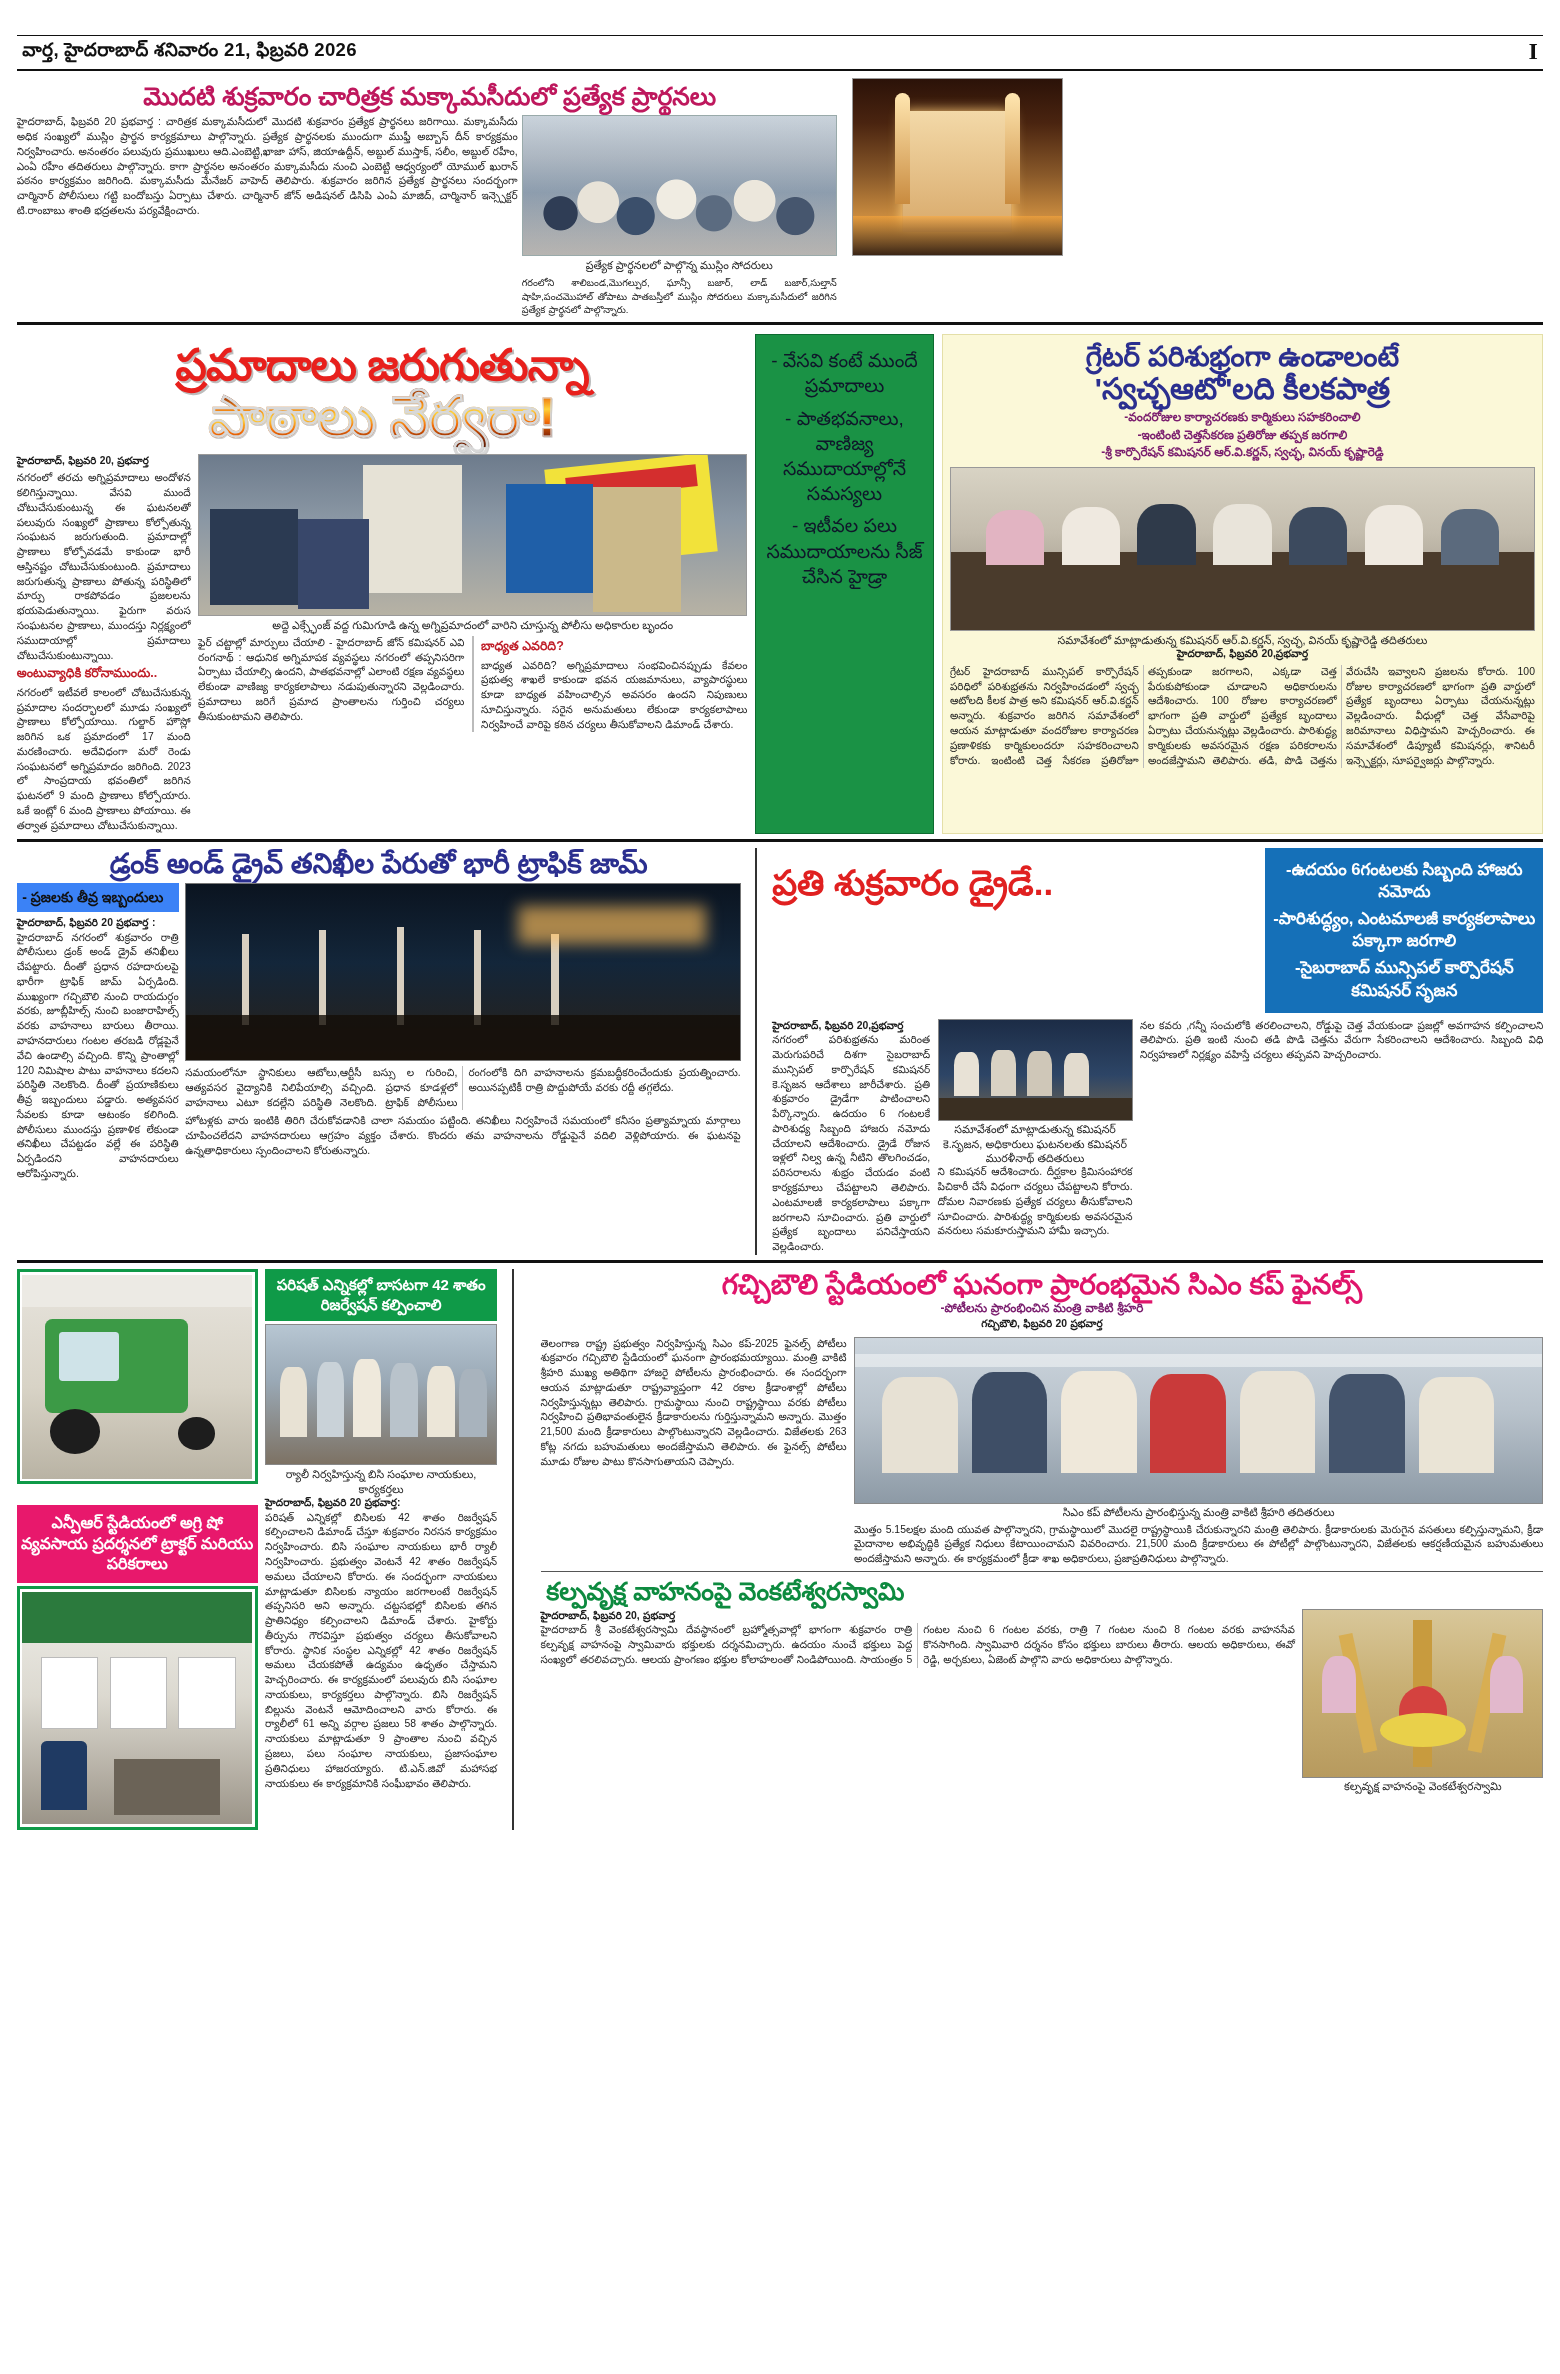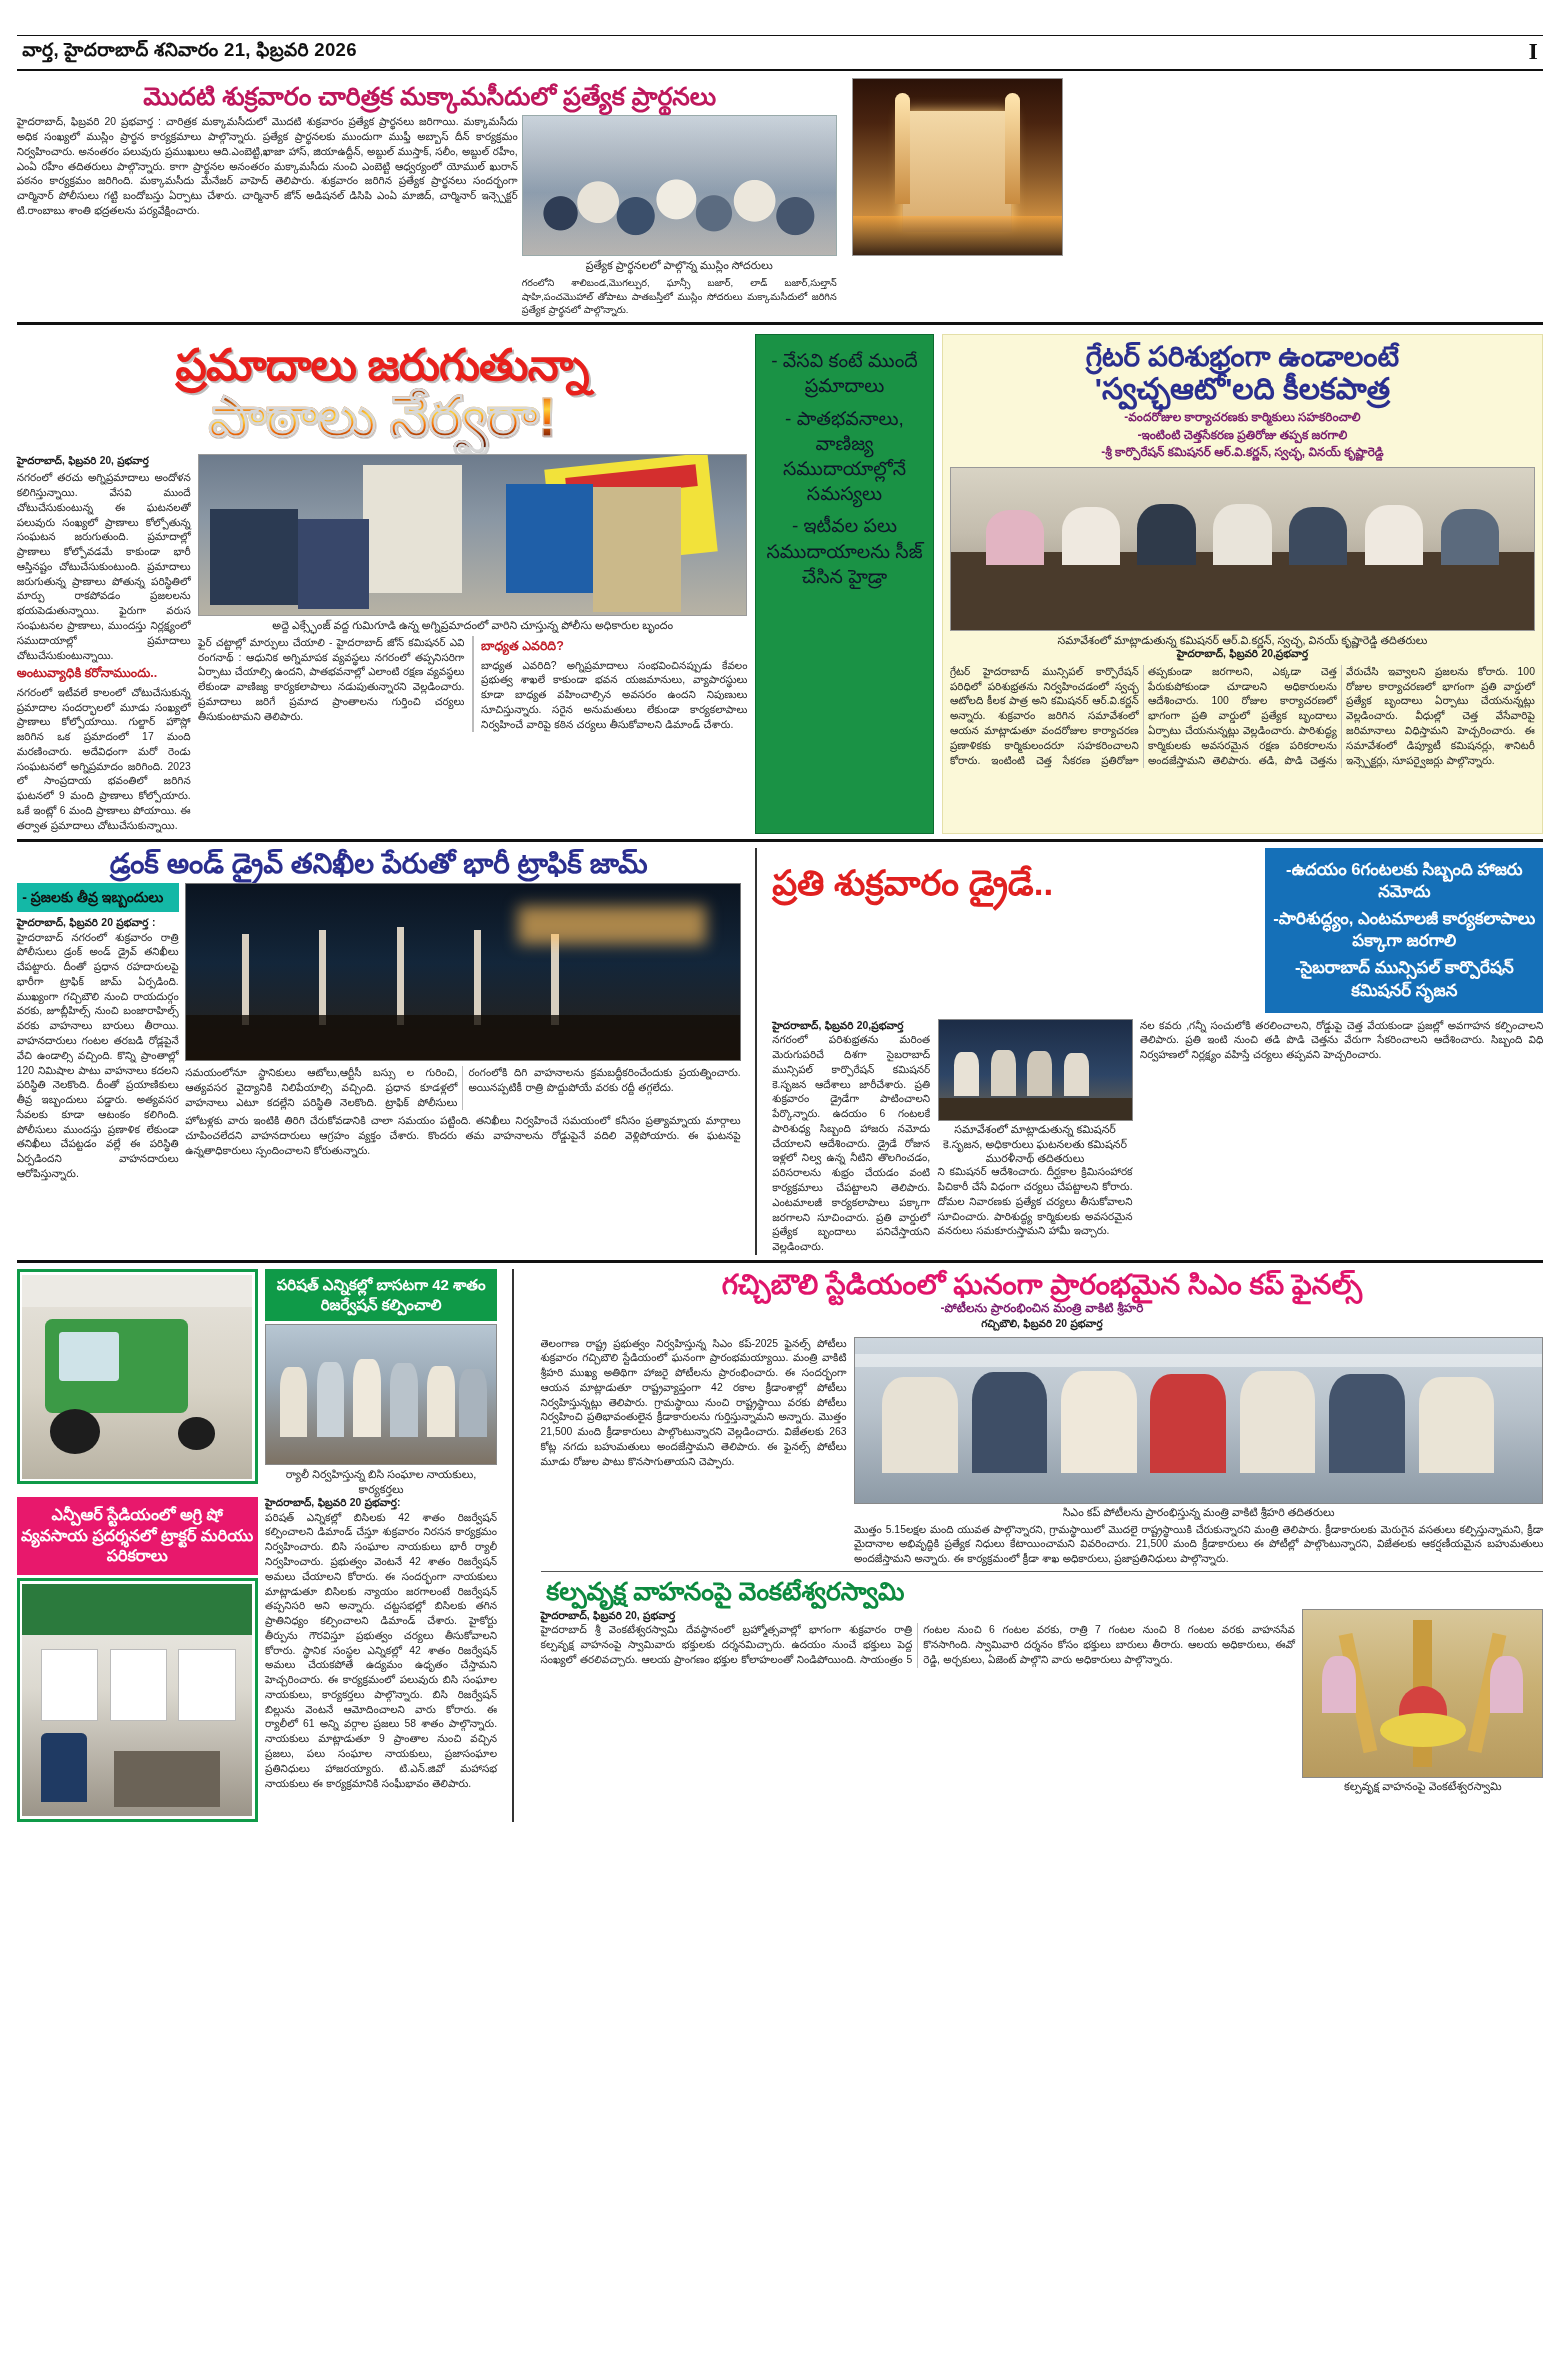--- a/index.html
+++ b/index.html
@@ -87,21 +87,21 @@
   .firehead .olive{
     position:absolute;left:0;right:0;bottom:0;height:41px;
     background:#c8d44a;z-index:-1;
   }
 
   .greenbox{
     background:#1a9245;color:#0f172a;font-weight:normal;text-align:center;
     font-size:19px;line-height:1.32;padding:13px 5.6px;border:0.9px solid #0d6b30;
   }
   .bluepanel{background:#1570b8;color:#fff;font-weight:bold;text-align:center;font-size:16.7px;line-height:1.34;padding:11px 7.4px;}
-  .yellowbadge{background:#14b8a6;font-weight:bold;font-size:14px;padding:5.6px 5.6px;text-align:left;line-height:1.25;}
+  .yellowbadge{background:#3b82f6;font-weight:bold;font-size:14px;padding:5.6px 5.6px;text-align:left;line-height:1.25;}
   .creambox{background:#fbf8d8;}
 
   .subhead-red{color:#c0202a;font-weight:bold;font-size:12.5px;text-align:center;padding:2.8px 0;}
   .kicker{color:#7a1d6e;font-weight:bold;font-size:12px;text-align:center;line-height:1.45;}
 
   .cols2{column-count:2;column-gap:11px;column-rule:0.9px solid #bbb;}
   .cols3{column-count:3;column-gap:9.3px;column-rule:0.9px solid #bbb;}
 
   .greenframe{border:3.7px solid #0f9a48;padding:2.8px;}
 
@@ -309,21 +309,21 @@
     <div style="width:241px;">
       <div class="greenframe">
         <div class="photo" style="height:204px;background:linear-gradient(180deg,#e7e4dd 0%,#d8d3c6 55%,#b9b3a4 100%);position:relative;overflow:hidden;">
           <div style="position:absolute;left:10%;top:22%;width:62%;height:46%;background:#3c9a46;border-radius:7.4px;"></div>
           <div style="position:absolute;left:16%;top:28%;width:26%;height:24%;background:#cfe3e8;border-radius:3.7px;"></div>
           <div style="position:absolute;left:12%;bottom:12%;width:22%;height:22%;background:#1d1d1d;border-radius:50%;"></div>
           <div style="position:absolute;right:16%;bottom:14%;width:16%;height:16%;background:#1d1d1d;border-radius:50%;"></div>
           <div style="position:absolute;left:0;right:0;top:0;height:16%;background:#eceae4;"></div>
         </div>
       </div>
-      <div class="pinkcapbox" style="margin-top:13px;">ఎన్పీఆర్ స్టేడియంలో అగ్రి షో వ్యవసాయ ప్రదర్శనలో ట్రాక్టర్ మరియు పరికరాలు</div>
+      <div class="pinkcapbox" style="margin-top:21px;">ఎన్పీఆర్ స్టేడియంలో అగ్రి షో వ్యవసాయ ప్రదర్శనలో ట్రాక్టర్ మరియు పరికరాలు</div>
       <div class="greenframe" style="margin-top:3.7px;">
         <div class="photo" style="height:232px;background:linear-gradient(180deg,#efeee9 0%,#dcd9d0 45%,#9b9488 100%);position:relative;overflow:hidden;">
           <div style="position:absolute;left:0;right:0;top:0;height:22%;background:#2b7a3d;"></div>
           <div style="position:absolute;left:8%;top:28%;width:24%;height:30%;background:#ffffff;border:0.9px solid #bbb;"></div>
           <div style="position:absolute;left:38%;top:28%;width:24%;height:30%;background:#ffffff;border:0.9px solid #bbb;"></div>
           <div style="position:absolute;left:68%;top:28%;width:24%;height:30%;background:#ffffff;border:0.9px solid #bbb;"></div>
           <div style="position:absolute;left:8%;bottom:6%;width:20%;height:30%;background:#1f3a63;border-radius:5.6px 5.6px 0 0;"></div>
           <div style="position:absolute;left:40%;bottom:4%;width:46%;height:24%;background:#6b6357;"></div>
         </div>
       </div>

